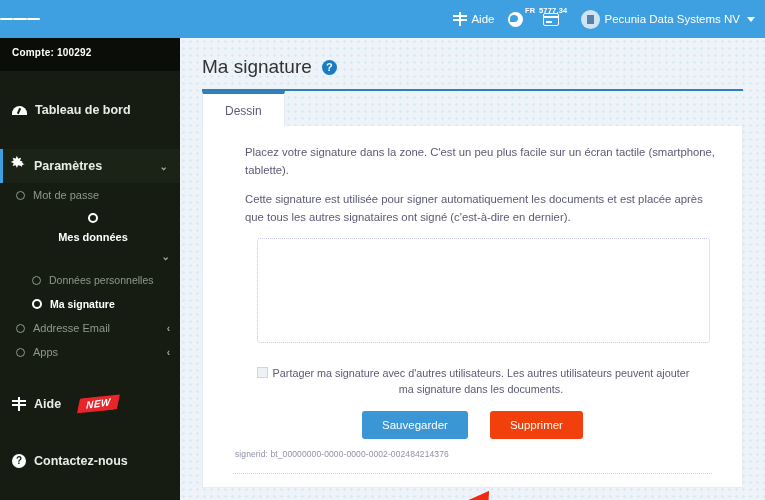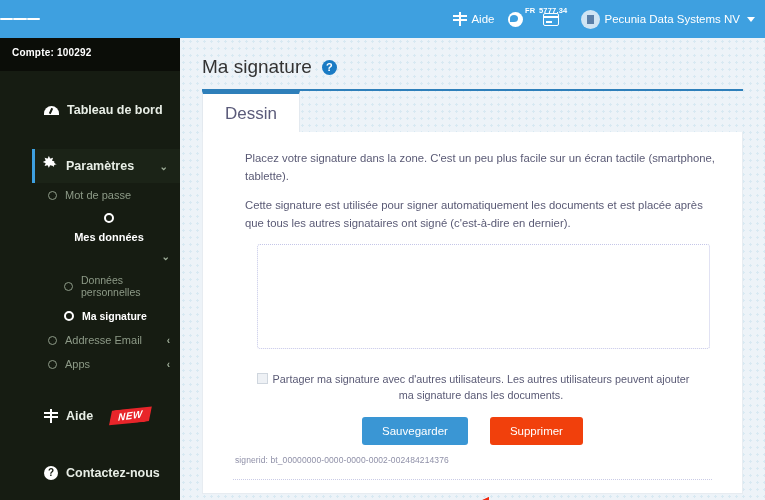--- a/index.html
+++ b/index.html
@@ -113,21 +113,20 @@
     background:#0b0d08;
     color:#ffffff; font-size:10px; font-weight:bold;
     letter-spacing:.2px;
   }
   .nav-item {
     display:flex; align-items:center;
     padding:10px 12px; gap:8px;
     color:#cfd9cb; cursor:pointer;
     position:relative;
     font-size:12.5px;
-    margin-left:32px;
   }
   .nav-item.level0 { font-weight:bold; color:#e8eee6; }
   .nav-item.active-root {
     background:#1b2317;
     border-left:3px solid #3ea0e0;
     padding-left:9px;
   }
   .nav-item.sub {
     font-size:11px; padding:6px 10px 6px 16px;
     color:#8d9a87;
@@ -215,21 +214,21 @@
   }
   .tabs {
     margin: 0 22px; display:flex;
   }
   .tab {
     background:#ffffff;
     border-top:3px solid #2e7fba;
     border-left:1px solid #e3e9ef;
     border-right:1px solid #e3e9ef;
     padding: 10px 22px 8px 22px;
-    font-size:17px; color:#5b5b7a;
+    font-size:12px; color:#5b5b7a;
     cursor:pointer;
   }
   .panel {
     margin: 0 22px;
     background:#ffffff;
     border:1px solid #e7ecf1;
     border-top:none;
     height: 362px;
     padding: 18px 20px 0 20px;
     position:relative;

